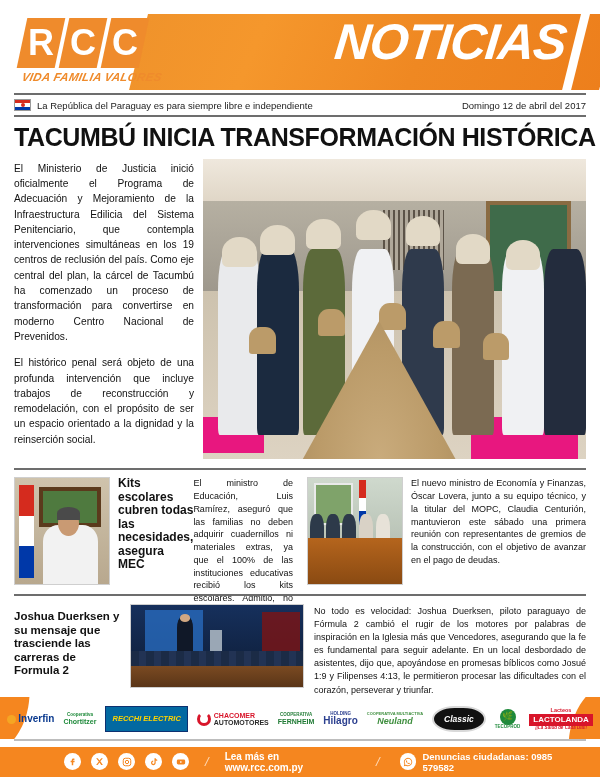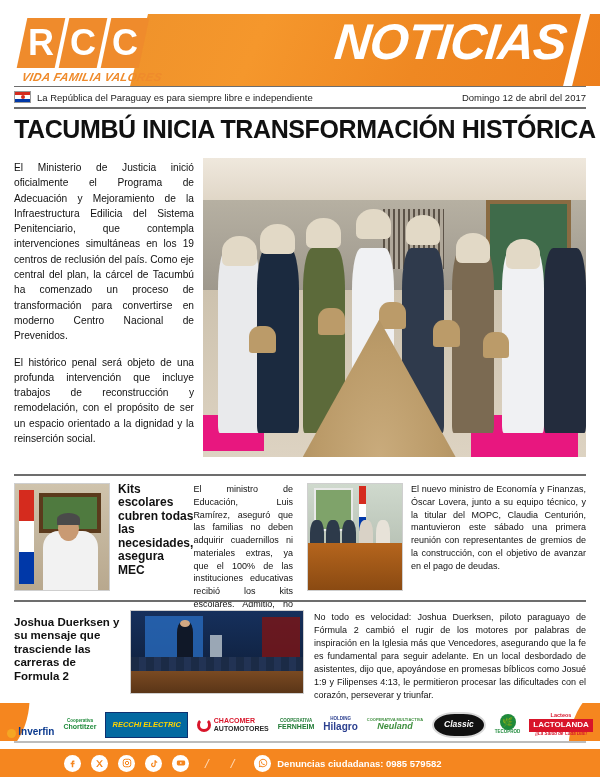--- a/index.html
+++ b/index.html
@@ -132,21 +132,21 @@
     font-weight: bold;
     letter-spacing: -0.4px;
     color: #111;
     line-height: 1.05;
     white-space: nowrap;
   }
 
   
   .hero {
     display: flex;
-    margin: 8px 14px;
+    margin: 0 14px;
     gap: 9px;
     height: 318px;
   }
   .hero-text {
     width: 180px;
     flex: 0 0 180px;
     font-size: 10.2px;
     line-height: 1.5;
     text-align: justify;
     color: #111;
@@ -339,21 +339,21 @@
   }
   .logo {
     display: flex; align-items: center; justify-content: center;
     height: 26px;
     font-size: 7px;
     font-weight: bold;
     white-space: nowrap;
     line-height: 1.05;
     text-align: center;
   }
-  .lg-inverfin { color: #0b3a8f; font-size: 10px; align-items: flex-end; }
+  .lg-inverfin { color: #0b3a8f; font-size: 10px; }
   .lg-inverfin .dot { display:inline-block; width:9px; height:9px; border-radius:50%;
     background:#f5a623; margin-right:2px; }
   .lg-chortitzer { color: #1f8a3b; }
   .lg-recc {
     background: #0369a1; color: #ffd400; padding: 4px 6px;
     font-style: italic; font-size: 7.5px; border: 1px solid #0d3070;
   }
   .lg-chacomer { color: #d8152a; display: flex; align-items: center; gap: 3px; }
   .lg-chacomer .ring {
     width: 14px; height: 14px; border-radius: 50%;
@@ -618,20 +618,21 @@
       </a>
       <a class="sicon">
         <svg width="10" height="10" viewBox="0 0 24 24" fill="#f5861f">
             <rect x="2" y="6" width="20" height="12" rx="3.5"></rect>
             <path d="M10 9.5l5 2.5-5 2.5z" fill="#fff"></path>
           </svg>
       </a>
     </div>
 
     <span class="f-sep">/</span>
+    <span class="f-read">Lea más en www.rcc.com.py</span>
     <span class="f-sep">/</span>
 
     <span class="f-den-wrap">
       <span class="sicon">
         <svg width="10" height="10" viewBox="0 0 24 24" fill="#f5861f">
             <path d="M12 2a10 10 0 00-8.6 15L2 22l5.2-1.3A10 10 0 1012 2zm0 2a8 8 0 11-4.1 14.8l-.3-.2-2.6.7.7-2.5-.2-.3A8 8 0 0112 4zm-3.3 4c-.2 0-.5.1-.7.4-.2.3-.8.8-.8 1.9s.8 2.2.9 2.4c.1.2 1.6 2.6 4 3.5 1.9.7 2.3.6 2.7.6.4 0 1.3-.5 1.5-1.1.2-.6.2-1 .1-1.1l-.6-.3-1.4-.7c-.2-.1-.4-.1-.5.1l-.7.9c-.1.2-.3.2-.5.1-.2-.1-1-.4-1.9-1.2-.7-.6-1.2-1.4-1.3-1.6-.1-.2 0-.3.1-.4l.4-.5.2-.4v-.4l-.7-1.6c-.2-.4-.4-.4-.5-.4h-.3z"></path>
           </svg>
       </span>
       <span class="f-den">Denuncias ciudadanas: 0985 579582</span>
     </span>

